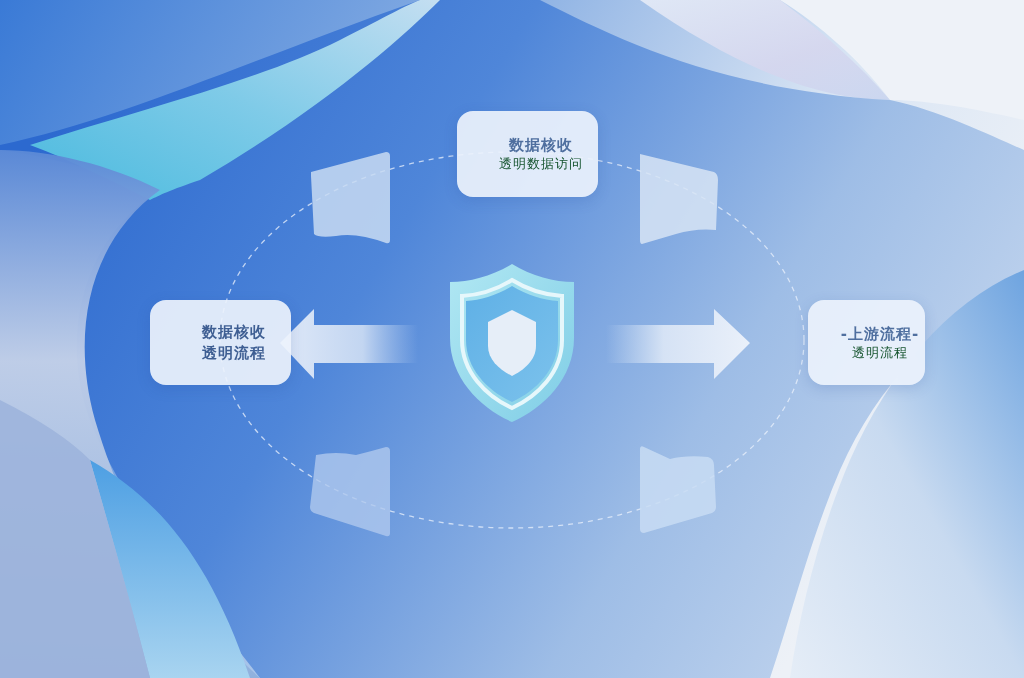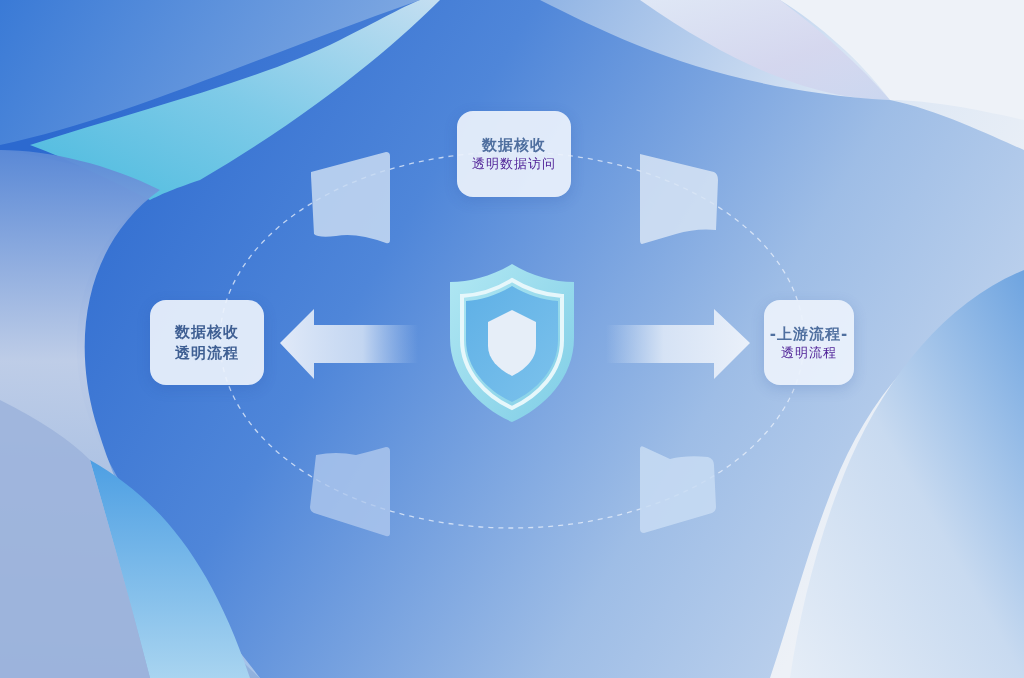--- a/index.html
+++ b/index.html
@@ -5,24 +5,24 @@
   html, body { margin: 0; padding: 0; }
   body { width: 1024px; height: 678px; overflow: hidden; position: relative;
          font-family: "DejaVu Sans", sans-serif; background: #dfe9f6; }
   .stage { position: absolute; left: 0; top: 0; width: 1024px; height: 678px; overflow: hidden; }
   .bg-svg { position: absolute; left: 0; top: 0; width: 1024px; height: 678px; }
   .node {
     position: absolute; border-radius: 16px;
     background: rgba(236, 242, 252, 0.92);
     box-shadow: 0 4px 14px rgba(40, 80, 160, 0.18);
     display: flex; flex-direction: column; align-items: center; justify-content: center;
-    color: #4a6a9c; text-align: center; line-height: 1.35;
+    color: #4a6a9c; text-align: center; line-height: 1.35; padding-left: 27px;
   }
   .node .l1 { font-size: 15px; font-weight: bold; letter-spacing: 1px; color: #4f6f9f; }
-  .node .l2 { font-size: 13px; letter-spacing: 1px; color: #4c1d95; }
+  .node .l2 { font-size: 13px; letter-spacing: 1px; color: #14532d; }
   .node-left .l1, .node-left .l2 { font-size: 15px; font-weight: bold; color: #3f5f93; }
   .tile { position: absolute; }
   .shield { position: absolute; left: 444px; top: 260px; width: 136px; height: 165px; }
   .arrow { position: absolute; }
 </style>
 </head>
 <body>
 
 <div class="stage">
 
@@ -141,19 +141,19 @@
   <div class="node" style="left:457px;top:111px;width:114px;height:86px;">
     <span class="l1">数据核收</span>
     <span class="l2">透明数据访问</span>
   </div>
 
   <div class="node node-left" style="left:150px;top:300px;width:114px;height:85px;">
     <span class="l1">数据核收</span>
     <span class="l2">透明流程</span>
   </div>
 
-  <div class="node" style="left:764px;top:300px;width:90px;height:85px;">
+  <div class="node" style="left:808px;top:300px;width:90px;height:85px;">
     <span class="l1">-上游流程-</span>
     <span class="l2">透明流程</span>
   </div>
 
 
 </div>
 
 </body></html>

